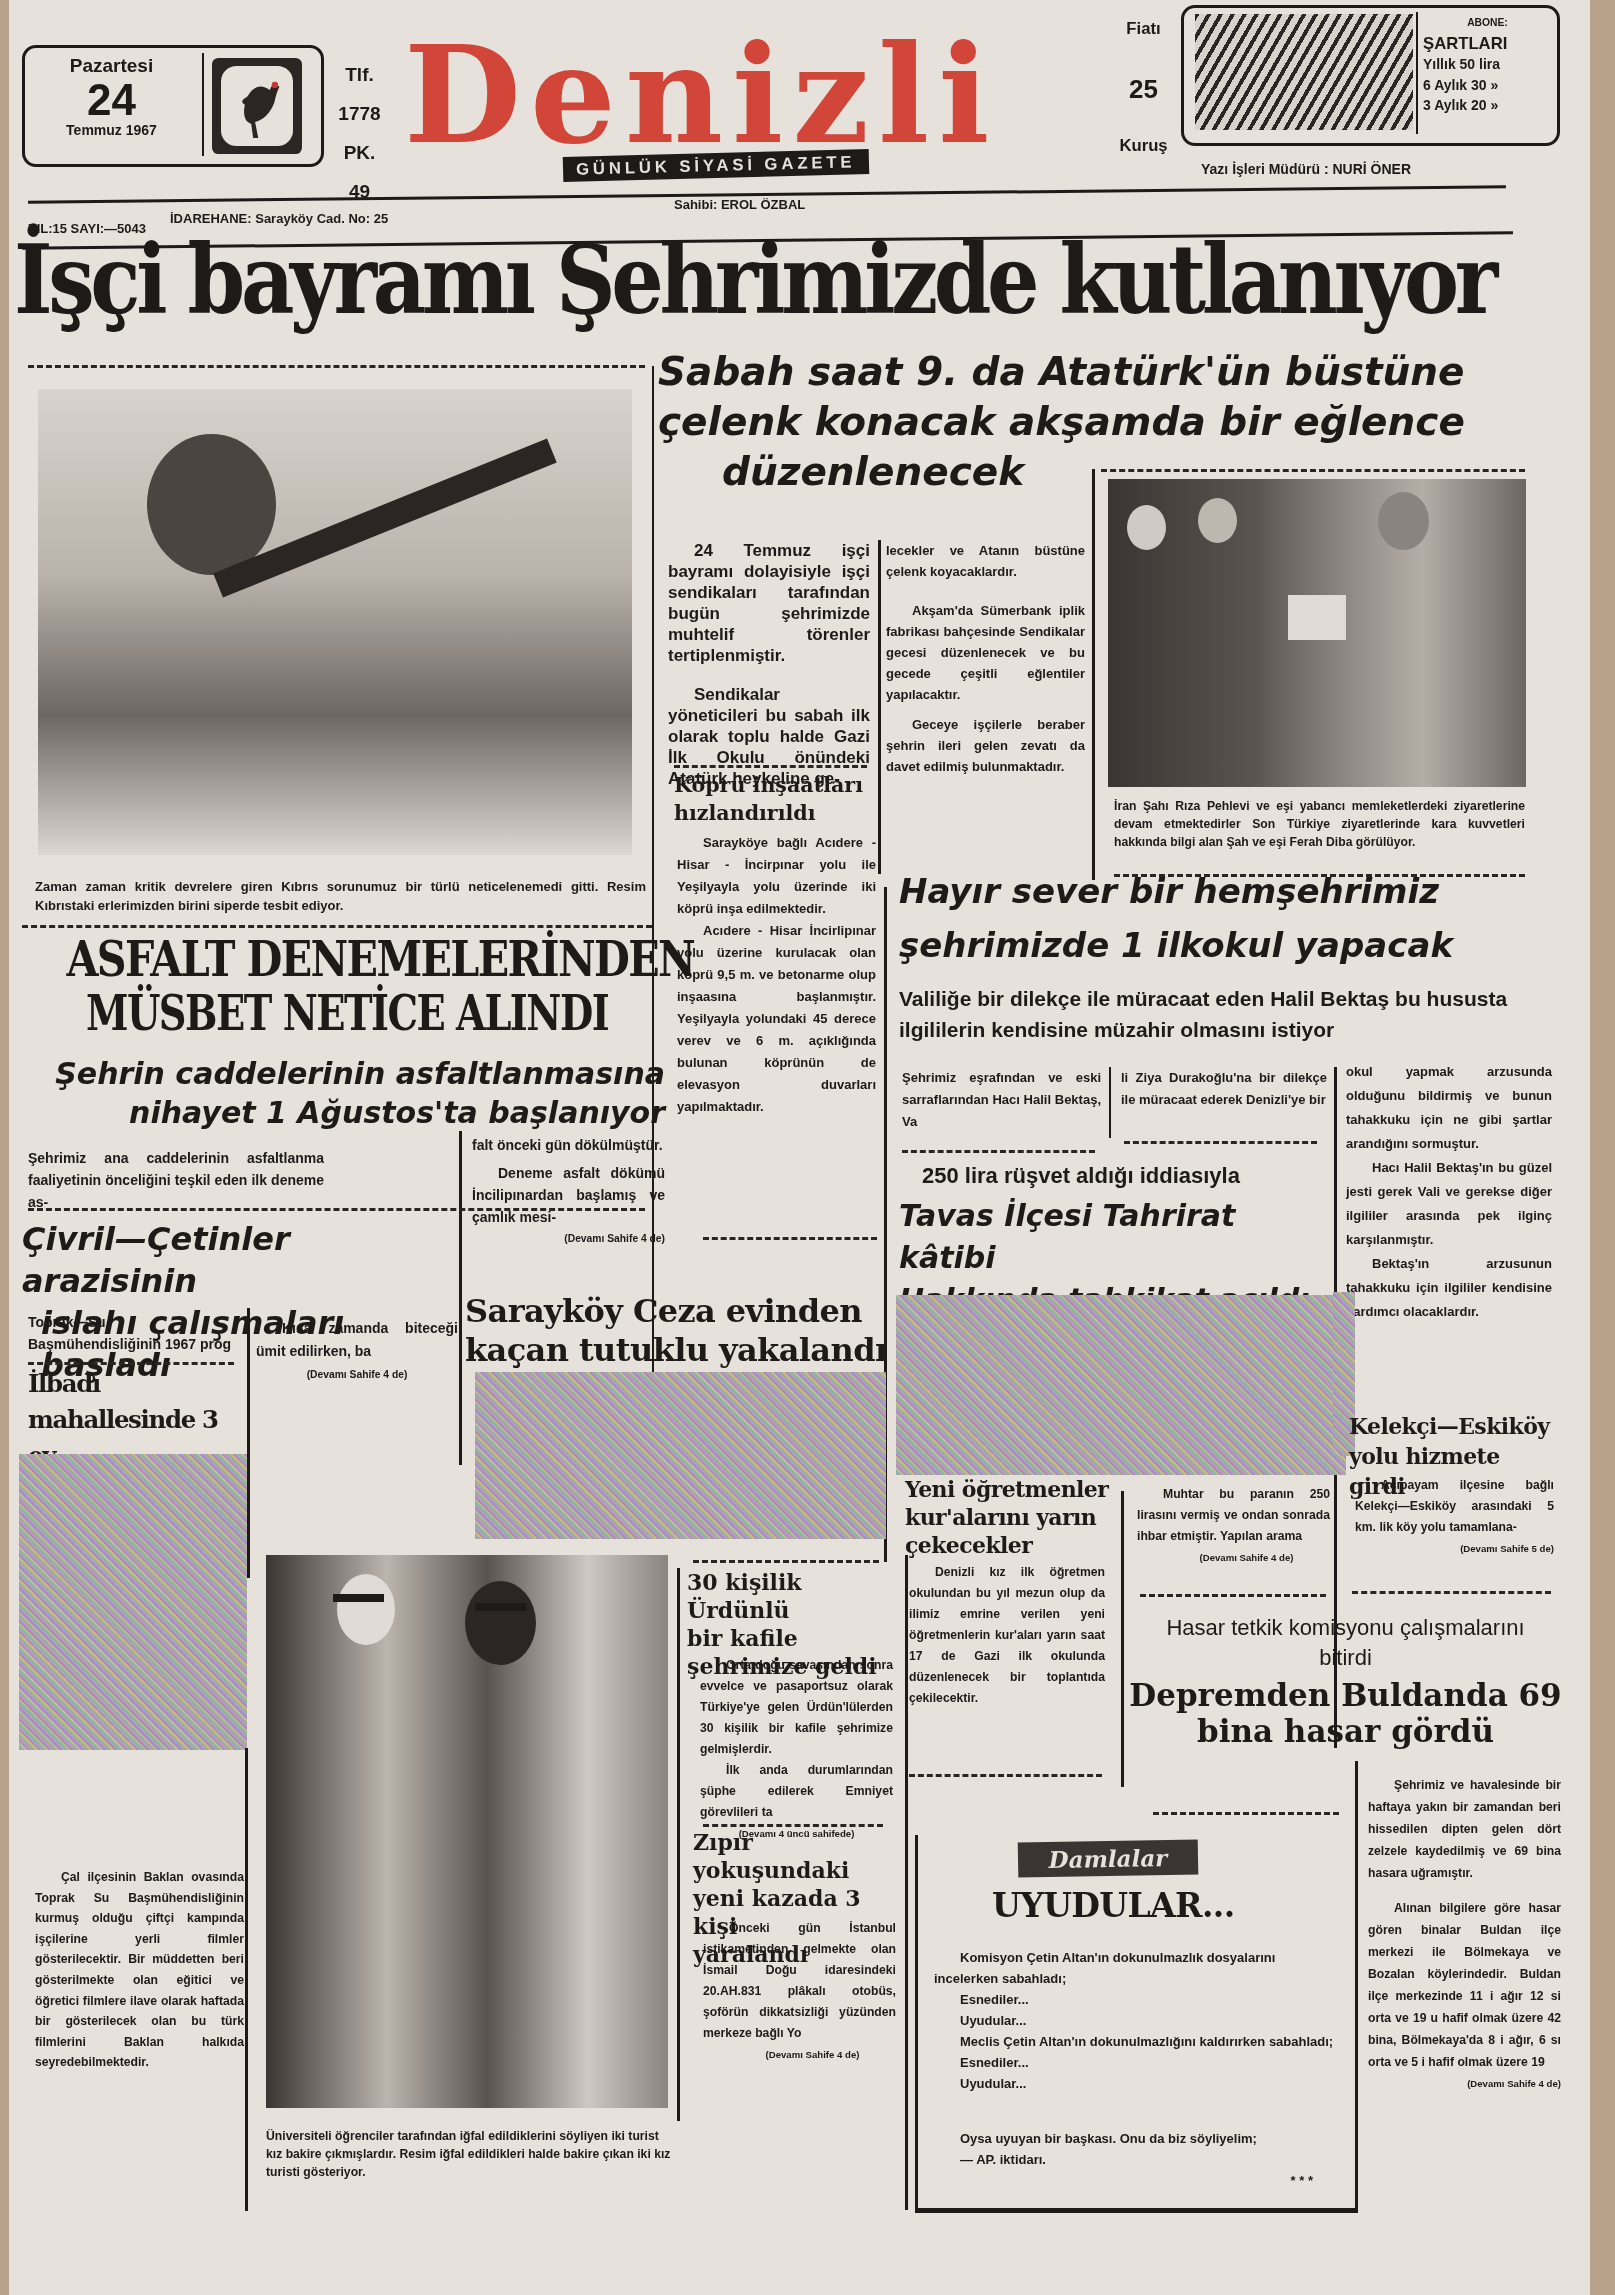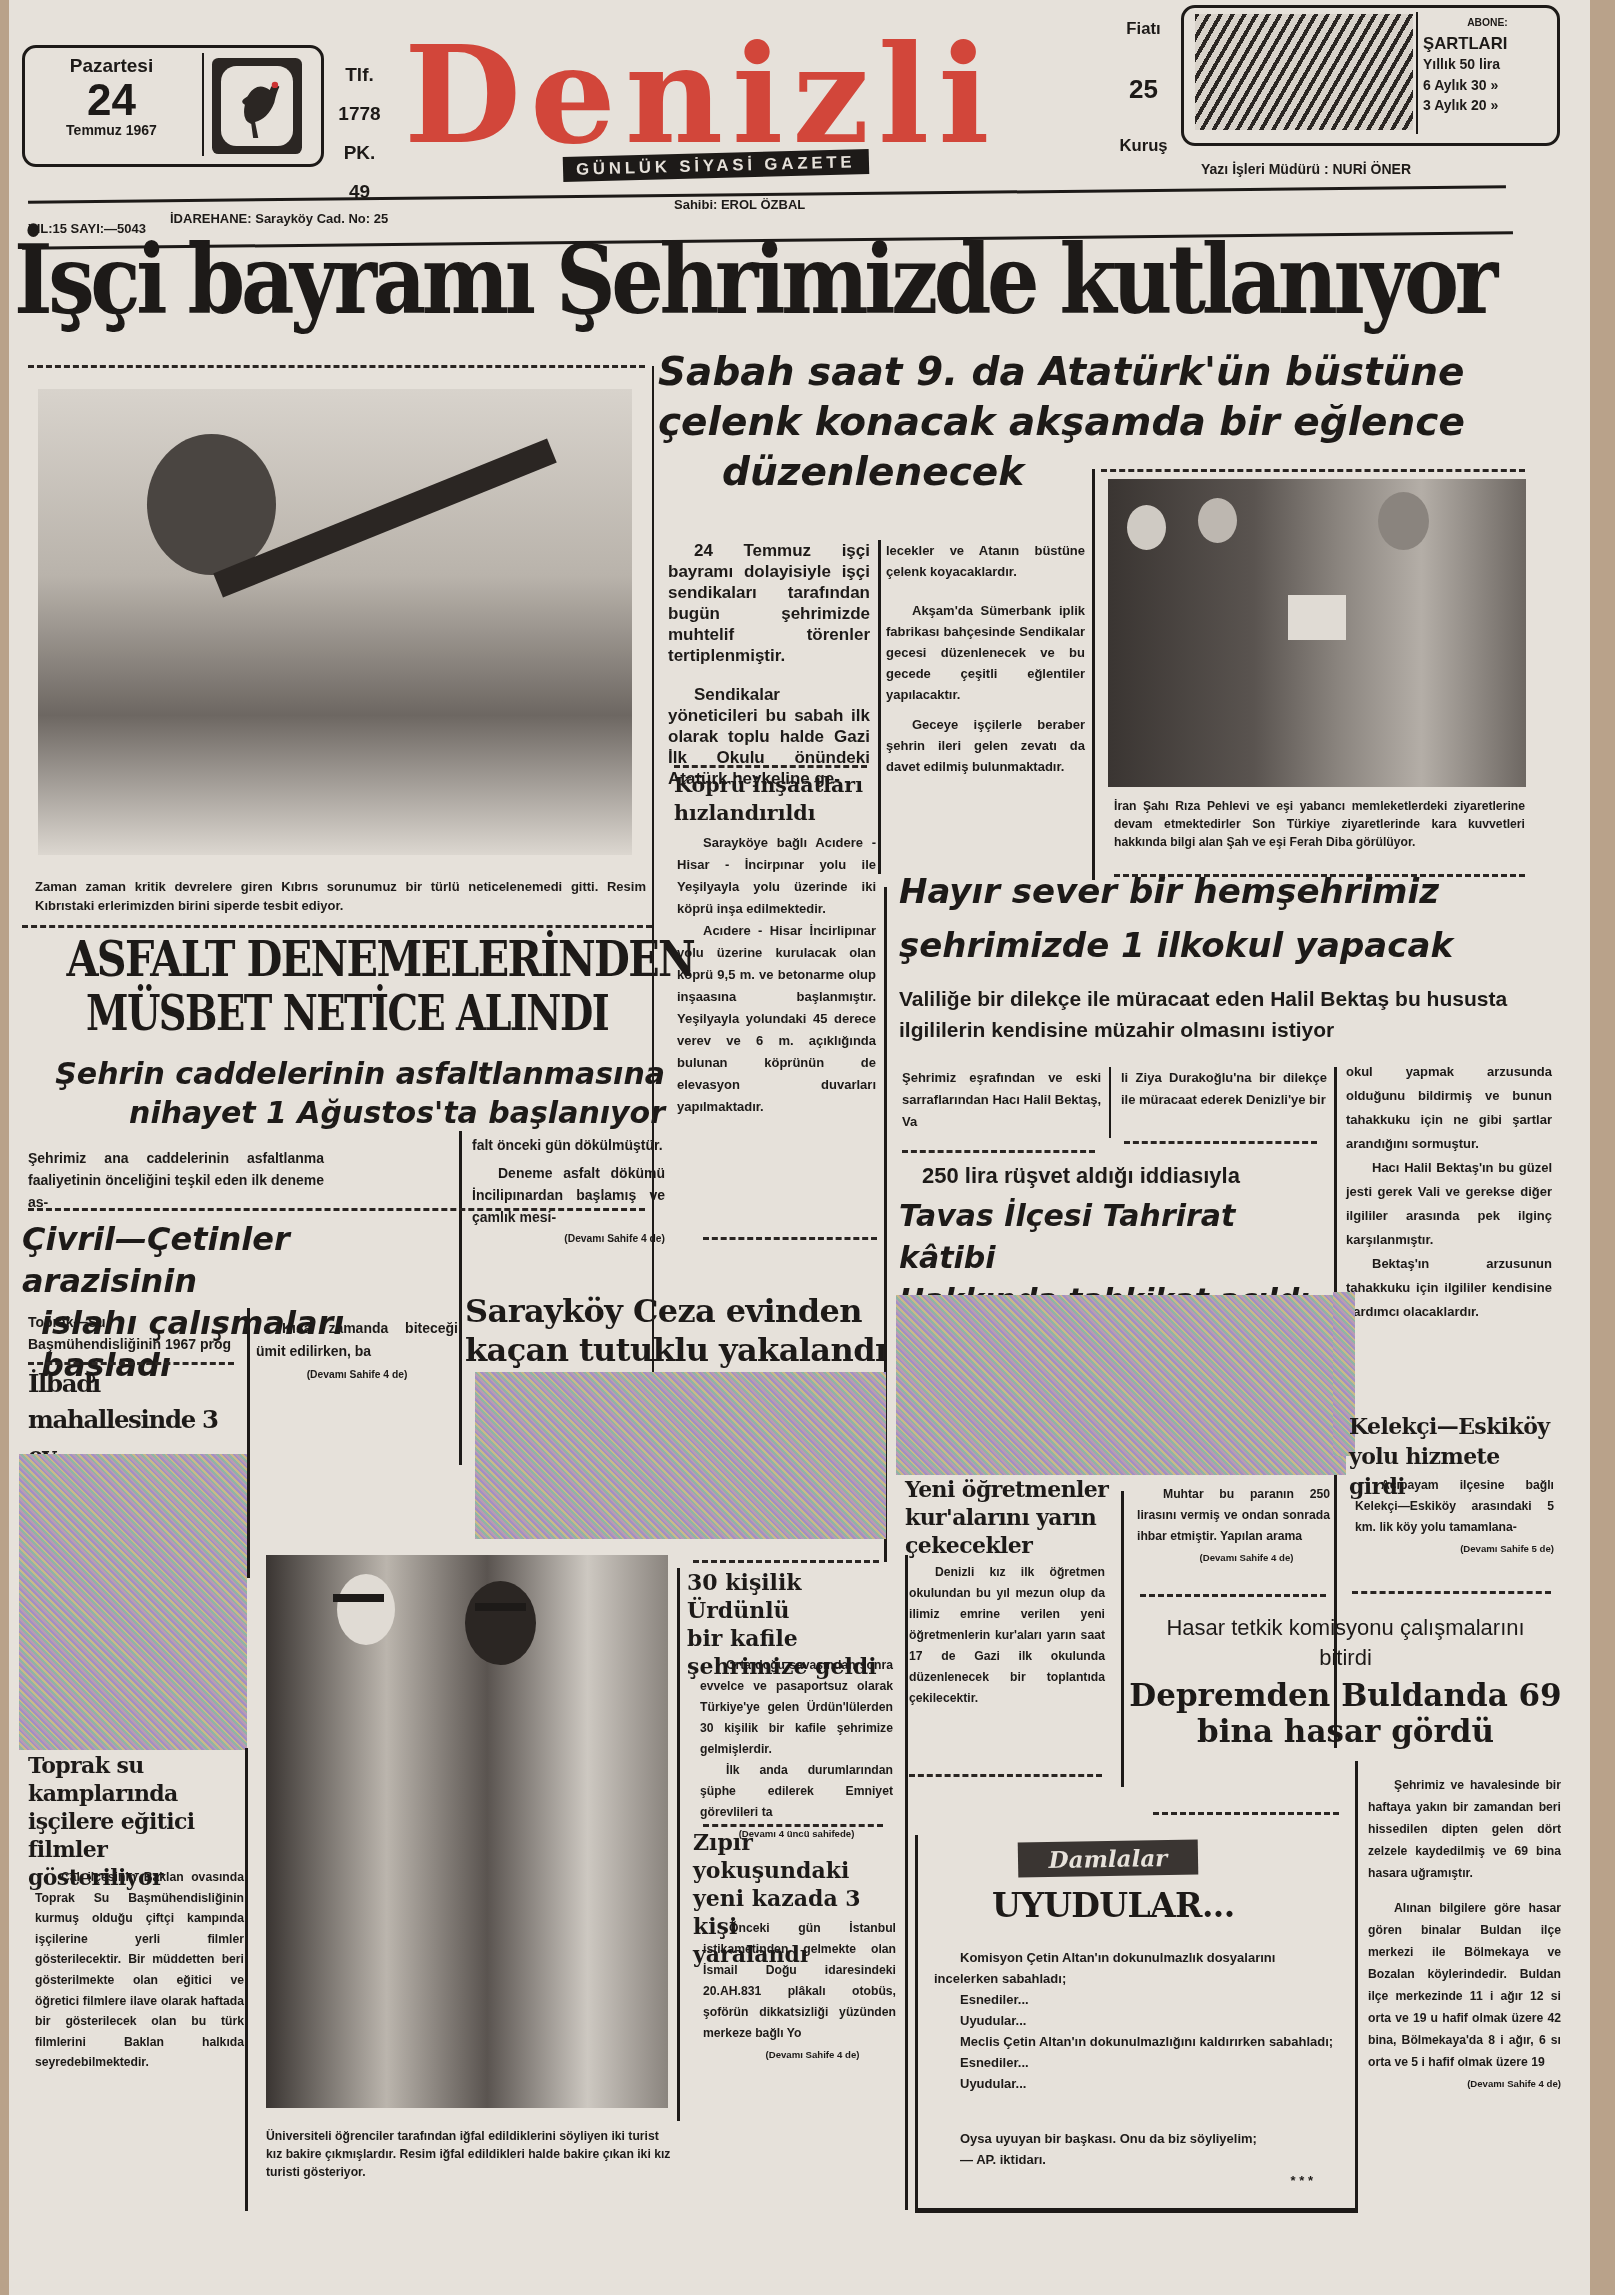--- a/index.html
+++ b/index.html
@@ -110,26 +110,20 @@
     <p style="text-align:center;font-size:10.3px;">(Devamı Sahife 4 de)</p>
   </div>
   <div class="dash" style="left:19px;top:1362px;width:206px;"></div>
   <div class="abs serifb" style="left:19px;top:1366px;width:218px;font-size:24.4px;line-height:36px;letter-spacing:-1.3px;">
     <div>İlbadı</div>
     <div>mahallesinde 3 ev</div>
     <div>soyuldu</div>
   </div>
   <div class="noise" style="left:9.6px;top:1454px;width:228px;height:296px;"></div>
 
-  <div class="abs serifb" style="left:19px;top:1751px;width:218px;font-size:22px;line-height:28px;letter-spacing:-0.6px;">
-    <div>Toprak su</div>
-    <div>kamplarında</div>
-    <div>işçilere eğitici</div>
-    <div>filmler gösteriliyor</div>
-  </div>
   <div class="abs body" style="left:26px;top:1867px;width:209px;font-size:12.2px;line-height:20.6px;text-indent:26px;">Çal ilçesinin Baklan ovasında Toprak Su Başmühendisliğinin kurmuş olduğu çiftçi kampında işçilerine yerli filmler gösterilecektir. Bir müddetten beri gösterilmekte olan eğitici ve öğretici filmlere ilave olarak haftada bir gösterilecek olan bu türk filmlerini Baklan halkıda seyredebilmektedir.</div>
   <div class="vline" style="left:236px;top:1748px;height:463px;"></div>
 
   <div class="photo" style="left:257px;top:1555px;width:402px;height:553px;background:linear-gradient(90deg,#3a3532 0%,#bbb5ad 30%,#5a5450 55%,#cdc8c1 80%,#8a847e 100%);">
     <div style="position:absolute;left:71px;top:19px;width:58px;height:71px;border-radius:50%;background:#e0dbd4;"></div>
     <div style="position:absolute;left:67px;top:39px;width:51px;height:7.7px;background:#1d1a18;"></div>
     <div style="position:absolute;left:199px;top:26px;width:71px;height:84px;border-radius:50%;background:#2b2623;"></div>
     <div style="position:absolute;left:209px;top:48px;width:51px;height:7.7px;background:#1d1a18;"></div>
   </div>
   <div class="abs cap" style="left:257px;top:2127px;width:405px;font-size:12.2px;line-height:18px;">Üniversiteli öğrenciler tarafından iğfal edildiklerini söyliyen iki turist kız bakire çıkmışlardır. Resim iğfal edildikleri halde bakire çıkan iki kız turisti gösteriyor.</div>

